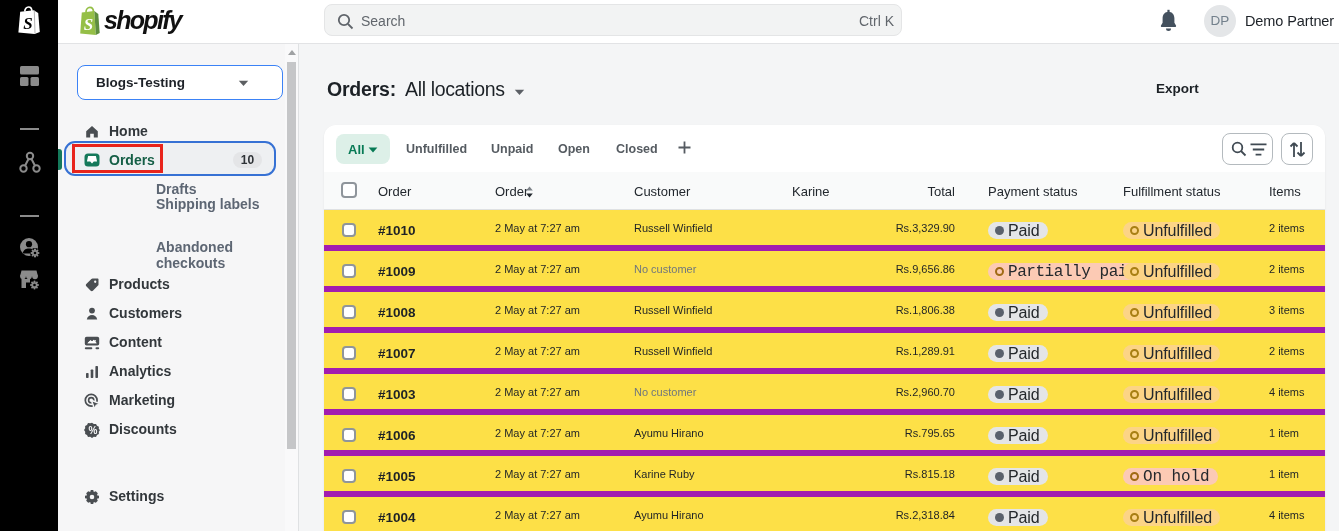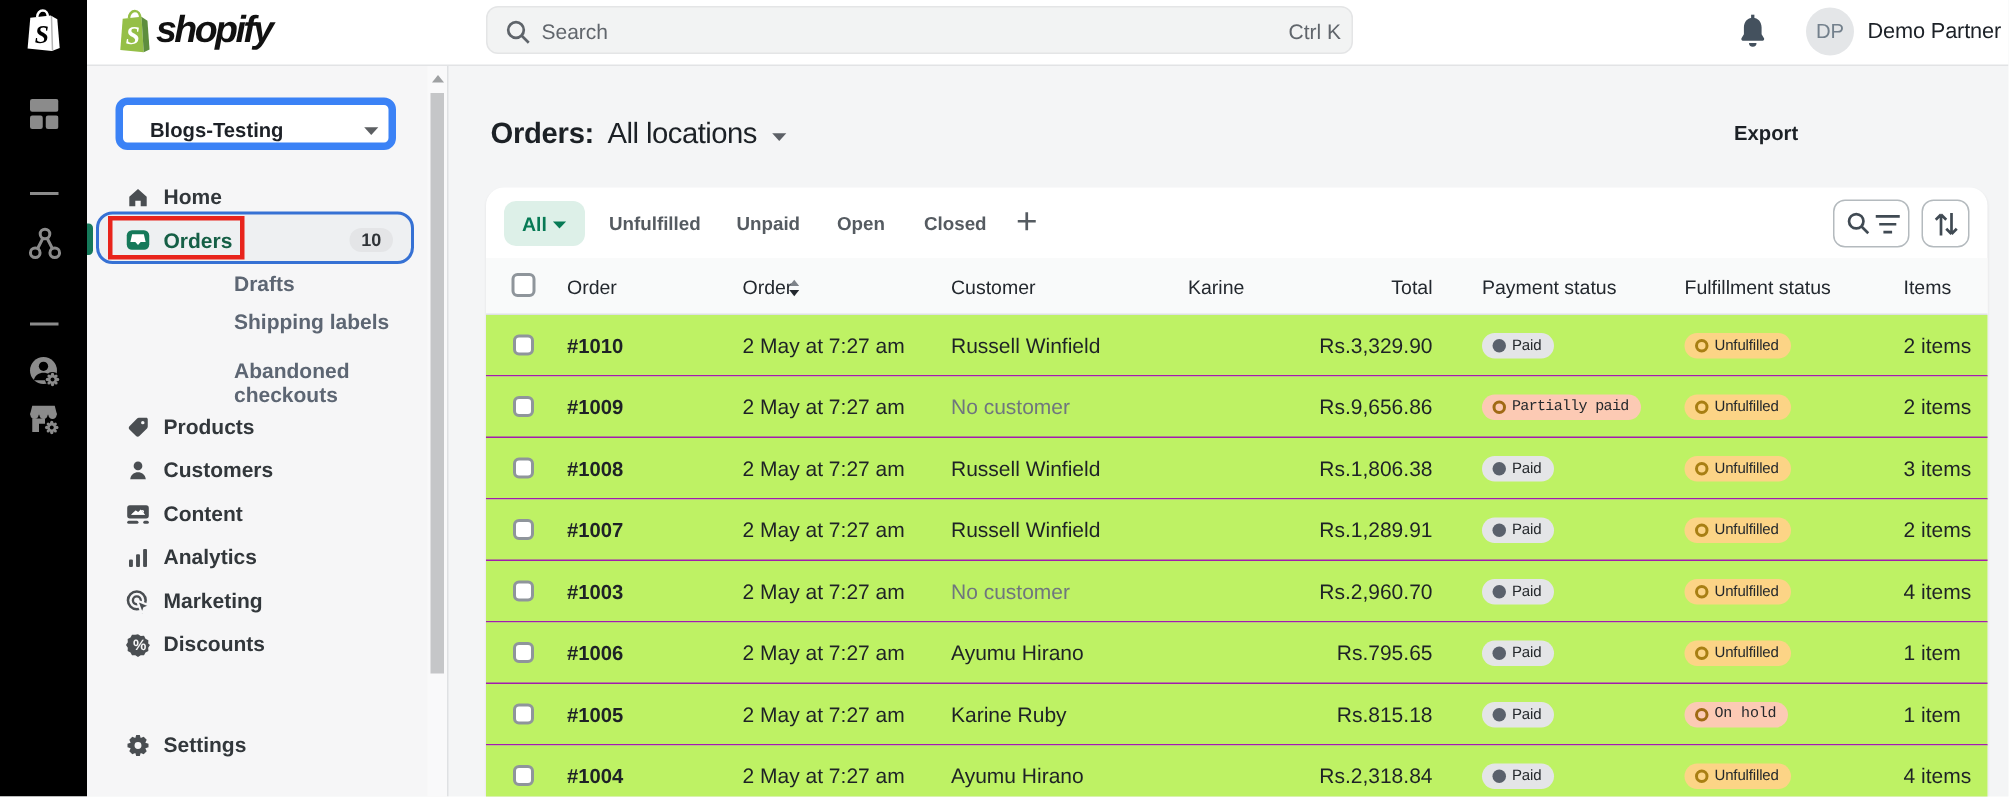--- a/index.html
+++ b/index.html
@@ -13,21 +13,21 @@
 
 #topbar { position:absolute; left:58px; top:0; width:1281px; height:44px; background:#fff; border-bottom:1px solid #e2e3e5; z-index:20; }
 #searchbar { position:absolute; left:266px; top:4px; width:578px; height:32px; background:#f2f3f3; border:1px solid #e4e5e6; border-radius:8px; }
 #searchbar .ph { position:absolute; left:36px; top:8px; font-size:14px; color:#61666c; }
 #searchbar .ctrlk { position:absolute; right:7px; top:8px; font-size:14px; color:#61666c; }
 .dp-avatar { position:absolute; left:1146px; top:5px; width:32px; height:32px; background:#e4e6e8; border-radius:50%; text-align:center; line-height:32px; font-size:13.5px; color:#73808c; }
 .dp-name { position:absolute; left:1187px; top:13px; font-size:14.5px; color:#1c2127; font-weight:500; letter-spacing:-0.1px; }
 
 
 #sidebar { position:absolute; left:58px; top:44px; width:241px; height:487px; background:#f6f6f7; border-right:1px solid #dfe1e3; z-index:10; }
-#storebtn { position:absolute; left:19px; top:21px; width:187px; height:35px; background:#fff; border:5px solid #3b82f6; border-radius:8px; }
+#storebtn { position:absolute; left:19px; top:21px; width:206px; height:35px; background:#fff; border:1px solid #3b82f6; border-radius:8px; }
 #storebtn span { position:absolute; left:18px; top:9px; font-size:13.5px; font-weight:600; color:#1d2127; }
 .navitem { position:absolute; left:51px; font-size:14px; font-weight:700; color:#32373b; }
 .navsub { position:absolute; left:51px; font-size:14px; font-weight:700; color:#5d6673;margin-left:47px; }
 .navicon { position:absolute; left:26px; width:16px; height:16px; }
 #ordersel { position:absolute; left:6px; top:97px; width:212px; height:35px; background:#eef0f2; border:2px solid #3671d4; border-radius:11px; }
 #ordbar { position:absolute; left:0px; top:105px; width:4px; height:21px; background:#15795a; border-radius:0 3px 3px 0; }
 #redbox { position:absolute; left:14px; top:100px; width:91px; height:29px; border:3.5px solid #e8241c; z-index:5; }
 #ordbadge { position:absolute; left:175px; top:108px; width:29px; height:16px; background:#e4e5e7; border-radius:8px; text-align:center; line-height:16px; font-size:12px; font-weight:600; color:#2f3337; }
 
 #sbtrack { position:absolute; left:227px; top:0px; width:13px; height:487px; background:#f9f9fa; }
@@ -44,30 +44,30 @@
 
 #tabs { position:absolute; left:0; top:0; width:100%; height:47px; }
 .allpill { position:absolute; left:12px; top:9px; width:54px; height:30px; background:#ddf0e8; border-radius:8px; }
 .allpill span { position:absolute; left:12px; top:8px; font-size:13px; font-weight:700; color:#077a55; }
 .tab { position:absolute; top:17px; font-size:12.5px; font-weight:700; color:#555b61; }
 .iconbtn { position:absolute; top:8px; height:32px; background:#fff; border:1px solid #b4babe; border-radius:8px; }
 
 
 #thead { position:absolute; left:0; top:47px; width:100%; height:38px; background:#f9fafa; border-bottom:1px solid #dfe1e3; }
 .th { position:absolute; top:12px; font-size:13px; font-weight:400; color:#23282e; }
-.row { position:absolute; left:0; width:100%; height:41px; background:#bef264; border-bottom:1px solid #a21caf; }
-.cell { position:absolute; top:12px; font-size:14px; color:#1e2226; }
+.row { position:absolute; left:0; width:100%; height:41px; background:#fde047; border-bottom:6px solid #a21caf; }
+.cell { position:absolute; top:12px; font-size:11px; color:#1e2226; }
 .cb { position:absolute; left:17px; width:16px; height:16px; border:2px solid #8f959b; border-radius:4px; background:#fff; }
 .ordnum { left:54px; font-weight:700; font-size:13.5px; padding-top:1px; }
 .dt { left:171px; }
 .cust { left:310px; }
 .total { width:120px; left:511px; text-align:right; }
 .items { left:945px; }
 .grey { color:#6f767e; }
-.pill { position:absolute; height:17px; border-radius:9px; font-size:10px; color:#24282c; display:flex; align-items:center; padding:0 8px 0 7px; letter-spacing:-0.1px; }
+.pill { position:absolute; height:17px; border-radius:9px; font-size:16px; color:#24282c; display:flex; align-items:center; padding:0 8px 0 7px; letter-spacing:-0.1px; }
 .pill .dot { width:9px; height:9px; border-radius:50%; margin-right:4px; }
 .p-grey { background:#e4e5e7; } .p-grey .dot { background:#5a616c; }
 .p-yellow { background:#fcd486; } .p-yellow .dot { border:2.5px solid #a87f13; width:9px; height:9px; background:transparent; }
 .p-peach { background:#fccab4;font-family:Liberation Mono, monospace; } .p-peach .dot { border:2.5px solid #a06a14; width:9px; height:9px; background:transparent; }
 .pay { left:664px; top:12px; }
 .ful { left:799px; top:12px; }
 </style>
 </head>
 <body>
 
@@ -175,21 +175,21 @@
     </svg>
   <div class="navitem" style="top:79px">Home</div>
 
   <svg class="navicon" style="left:26px;top:108px" viewBox="0 0 16 16">
     <rect x="0.5" y="1.5" width="15" height="13" rx="3.5" fill="#15795a"></rect>
     <path d="M4.1 4.1 L11.9 4.1 L13.1 9.4 L9.8 9.4 L8 11.4 L6.2 9.4 L2.9 9.4 Z" fill="#fff"></path>
   </svg>
   <div class="navitem" style="top:108px;color:#155f46;">Orders</div>
 
   <div class="navsub" style="top:137px">Drafts</div>
-  <div class="navsub" style="top:162px">Shipping labels</div>
+  <div class="navsub" style="top:152px">Shipping labels</div>
   <div class="navsub" style="top:195px">Abandoned checkouts</div>
 
   <svg class="navicon" style="top:233px" viewBox="0 0 16 16">
       <path d="M8.6 1.5 L13.5 1.5 C14.1 1.5 14.5 1.9 14.5 2.5 L14.5 7.4 C14.5 7.9 14.3 8.3 14 8.6 L8.9 13.7 C8.3 14.3 7.3 14.3 6.7 13.7 L2.3 9.3 C1.7 8.7 1.7 7.7 2.3 7.1 L7.4 2 C7.7 1.7 8.1 1.5 8.6 1.5 Z M11.2 5.9 A1.15 1.15 0 1 0 11.2 3.6 A1.15 1.15 0 0 0 11.2 5.9 Z" fill="#4a4e52" fill-rule="evenodd"></path>
     </svg>
   <div class="navitem" style="top:232px">Products</div>
 
   <svg class="navicon" style="top:262px" viewBox="0 0 16 16">
       <circle cx="8" cy="4.6" r="2.9" fill="#4a4e52"></circle>
       <path d="M2.8 13.5 C3.3 10.4 5.4 8.9 8 8.9 C10.6 8.9 12.7 10.4 13.2 13.5 Z" fill="#4a4e52"></path>

